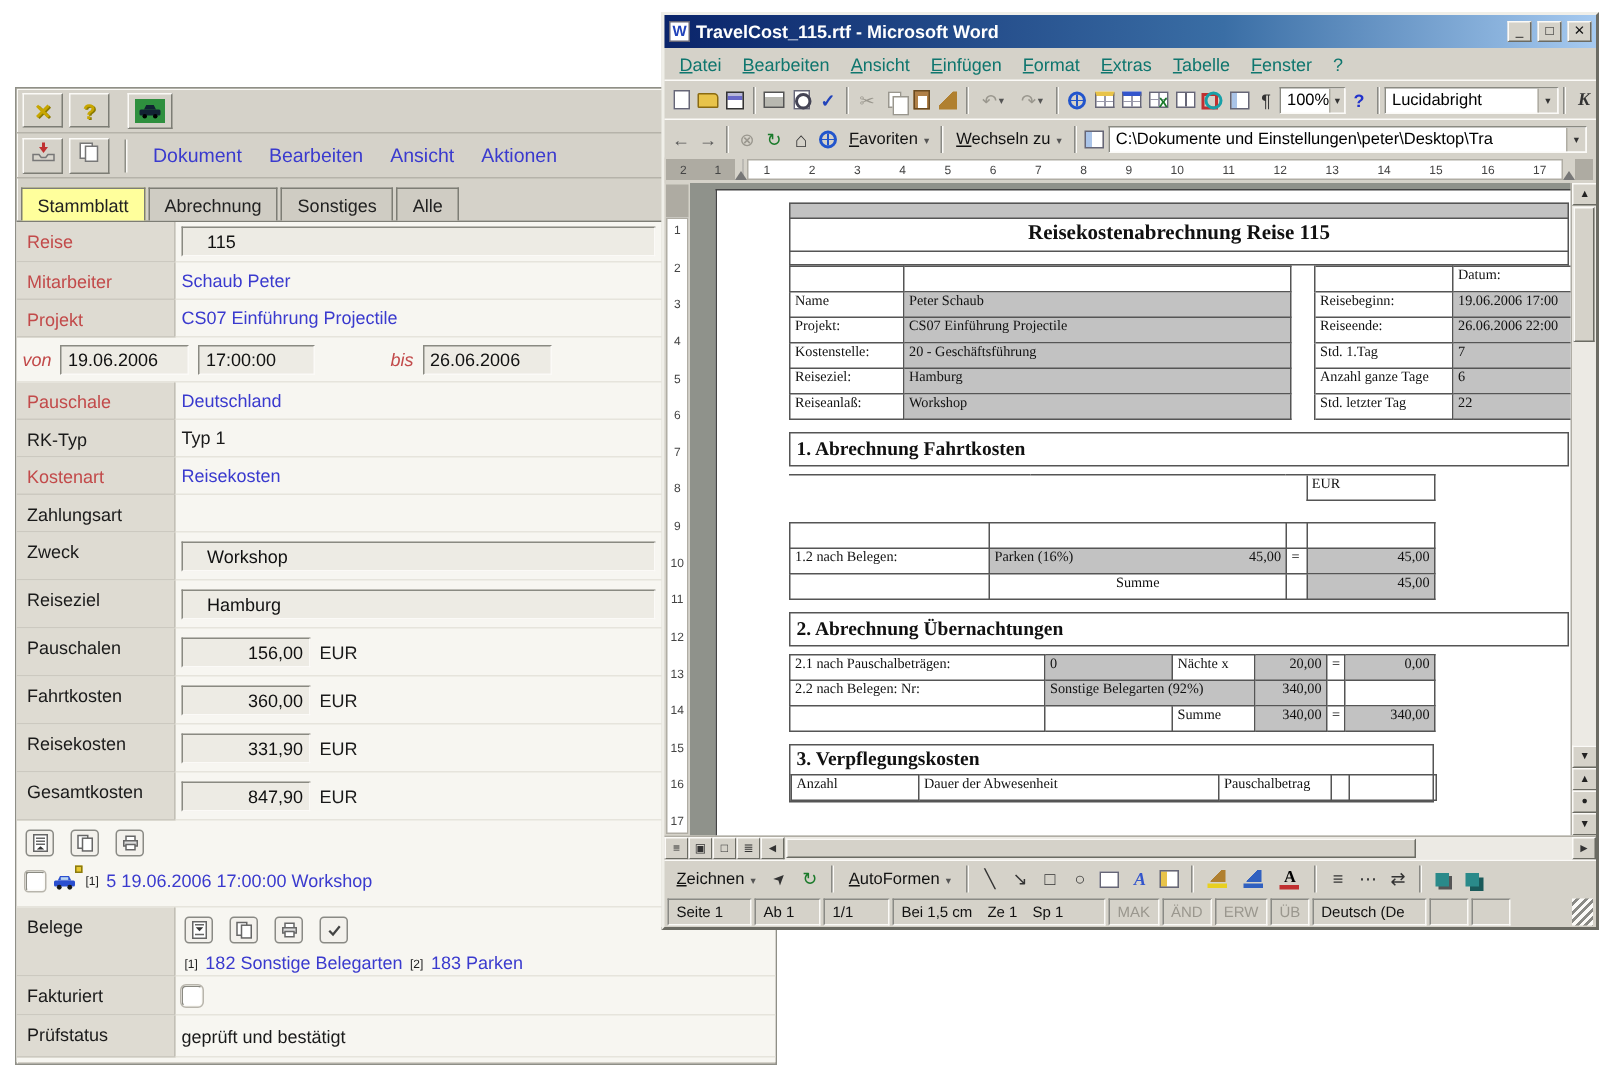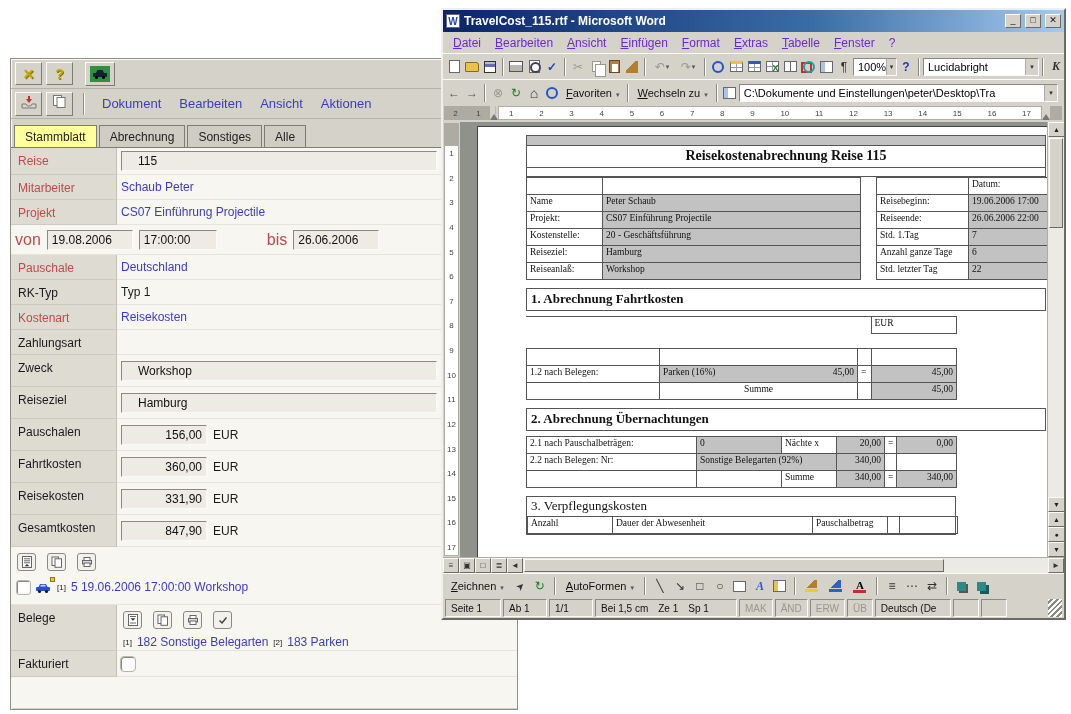--- a/index.html
+++ b/index.html
@@ -39,21 +39,21 @@
   .fval { flex:1; display:flex; align-items:center; padding:2px 4px; gap:6px;
     border-bottom:1px solid #e6e4dc; font-size:12px; color:#1a1a1a; }
   .fval.top { align-items:flex-start; flex-direction:column; justify-content:flex-start; gap:3px; padding-top:4px; }
   .tfield { background:#edebe4; border:1px solid; border-color:#8a8a82 #fbfaf7 #fbfaf7 #8a8a82;
     font-size:12px; padding:2px 4px; color:#111; }
   .tfield.wide { width:316px;padding-left:16px; }
   .tfield.money { width:86px; text-align:right; }
   .tfield.date { width:86px; }
   .tfield.time { width:78px; }
   .flink { color:#3a3ace; font-size:12px; text-decoration:none; cursor:pointer; }
-  .inline-lbl { font-size:16px; color:#c24a4a; }
+  .inline-lbl { font-size:12px; color:#c24a4a;font-style:italic; }
   .cur { font-size:12px; }
   .iconrow { display:flex; gap:11px; margin:2px 0 2px 2px; }
   .mini { width:19px; height:18px; background:#f3f1ec; border:1px solid #8a8a85; border-radius:3px;
     display:flex; align-items:center; justify-content:center; }
   .entryline { display:flex; align-items:center; gap:5px; margin:4px 0 0 2px; }
   .cb { width:13px; height:13px; background:#fff; border:1px solid; border-radius:2px;
     border-color:#8a8a82 #fbfaf7 #fbfaf7 #8a8a82; outline:1px solid #b8b5ac; }
   .idx { font-size:8px; color:#222; }
   .carwrap { position:relative; width:17px; height:13px; }
   .lock { position:absolute; right:-3px; top:-4px; width:5px; height:5px; background:#e8c830; border:1px solid #8a7a10; }
@@ -64,21 +64,21 @@
     display:flex; flex-direction:column; }
   .w-titlebar { height:22px; background:linear-gradient(90deg,#0a246a,#3a6ea5 60%,#a6caf0);
     display:flex; align-items:center; padding:0 3px; gap:4px; flex:none; }
   .w-doc-icon { width:14px; height:14px; background:#fff; border:1px solid #667;
     color:#2244bb; font-size:10px; font-weight:bold; display:flex; align-items:center; justify-content:center; }
   .w-title { color:#fff; font-size:12px; font-weight:bold; flex:1; white-space:nowrap; overflow:hidden; }
   .winbtn { width:16px; height:14px; background:#d5d2c9; border:1px solid;
     border-color:#fbfaf7 #6b6b63 #6b6b63 #fbfaf7; font-size:9px; line-height:10px; text-align:center;
     color:#111; flex:none; }
   .w-menubar { height:21px; display:flex; align-items:center; padding-left:3px; flex:none; }
-  .wmenu-item { display:inline-block; font-size:12px; padding:2px 7px; color:#6d28d9; }
+  .wmenu-item { display:inline-block; font-size:12px; padding:2px 7px; color:#0f766e; }
   .wmenu-item::first-letter { text-decoration:underline; }
   .tbrow { height:26px; border-top:1px solid #fbfaf7; display:flex; align-items:center;
     padding:1px 2px; flex:none; overflow:hidden; }
   .tbtn { width:18px; height:20px; display:flex; align-items:center; justify-content:center;
     font-size:12px; color:#333; flex:none; position:relative; }
   .tbtn.wide { width:26px; }
   .tbsep { width:2px; height:18px; border-left:1px solid #8a8a85; border-right:1px solid #fbfaf7; margin:0 3px; flex:none; }
   .dis { color:#9a978e !important; }
   .dd { font-size:7px; color:#555; margin-left:1px; }
   .combo { height:18px; background:#fff; border:1px solid; border-color:#8a8a82 #fbfaf7 #fbfaf7 #8a8a82;
@@ -139,21 +139,21 @@
   table.dtbl { border-collapse:collapse; table-layout:fixed; }
   .dtbl td { border:1px solid #555; font-size:9.5px; font-family:"Liberation Serif",serif;
     padding:1px 3px; height:17px; vertical-align:top; overflow:hidden; white-space:nowrap; }
   .dtbl td.g { background:#c2c2c2; }
   .dtbl td.amt { text-align:right; }
   .dtbl td.nob { border:none; }
   .dtbl td.sp { border-top:none; border-bottom:none; }
   .sectband { width:520px; border:1px solid #555; background:#fff; font-family:"Liberation Serif",serif;
     font-size:13px; font-weight:bold; padding:2px 4px 3px 4px; margin:8px 0 5px 0; }
   .s3box { width:430px; border:1px solid #555; margin-top:8px; }
-  .s3head { font-family:"Liberation Serif",serif; font-size:13px; font-weight:normal; padding:1px 4px 2px 4px; }
+  .s3head { font-family:"Liberation Serif",serif; font-size:13px; font-weight:bold; padding:1px 4px 2px 4px; }
   .gap6 { height:6px; } .gap8 { height:8px; }
   .rgt { float:right; }
   
   .vscroll { width:17px; background:#eceae4; border-left:1px solid #b0ada4; display:flex; flex-direction:column; flex:none; }
   .sbtn { width:17px; height:15px; background:#d5d2c9; border:1px solid; border-color:#fbfaf7 #6b6b63 #6b6b63 #fbfaf7;
     font-size:7px; display:flex; align-items:center; justify-content:center; color:#222; flex:none; }
   .vthumb { height:90px; margin:1px; background:#d5d2c9; border:1px solid; border-color:#fbfaf7 #6b6b63 #6b6b63 #fbfaf7; }
   .vspace { flex:1; }
   .hscrollrow { height:16px; display:flex; flex:none; background:#eceae4; border-top:1px solid #b0ada4; }
   .viewbtn { width:16px; height:15px; background:#d5d2c9; border:1px solid; border-color:#fbfaf7 #6b6b63 #6b6b63 #fbfaf7;
@@ -246,21 +246,21 @@
       </div>
       <div class="frow" style="height:25px">
         <div class="flabel req">Projekt</div>
         <div class="fval">
             <a class="flink">CS07 Einführung Projectile</a>
           </div>
       </div>
       <div class="frow" style="height:30px">
         <div class="fval">
           <span class="inline-lbl">von</span>
-          <div class="tfield date">19.08.2006</div>
+          <div class="tfield date">19.06.2006</div>
           <div class="tfield time">17:00:00</div>
           <span class="inline-lbl" style="margin-left:44px">bis</span>
           <div class="tfield date">26.06.2006</div>
         </div>
       </div>
       <div class="frow" style="height:25px">
         <div class="flabel req">Pauschale</div>
         <div class="fval">
             <a class="flink">Deutschland</a>
           </div>
@@ -402,20 +402,26 @@
             <a class="flink">183 Parken</a>
           </div>
         </div>
       </div>
       <div class="frow" style="height:26px">
         <div class="flabel">Fakturiert</div>
         <div class="fval">
             <div class="cb" style="width:14px;height:14px;border-radius:3px"></div>
           </div>
       </div>
+      <div class="frow" style="height:28px">
+        <div class="flabel">Prüfstatus</div>
+        <div class="fval">
+            <span>geprüft und bestätigt</span>
+          </div>
+      </div>
     </div>
   </section>
 
   <section class="wordwin">
     <div class="w-titlebar">
       <span class="w-doc-icon">W</span>
       <span class="w-title">TravelCost_115.rtf - Microsoft Word</span>
       <span class="winbtn">_</span>
       <span class="winbtn">□</span>
       <span class="winbtn">✕</span>

